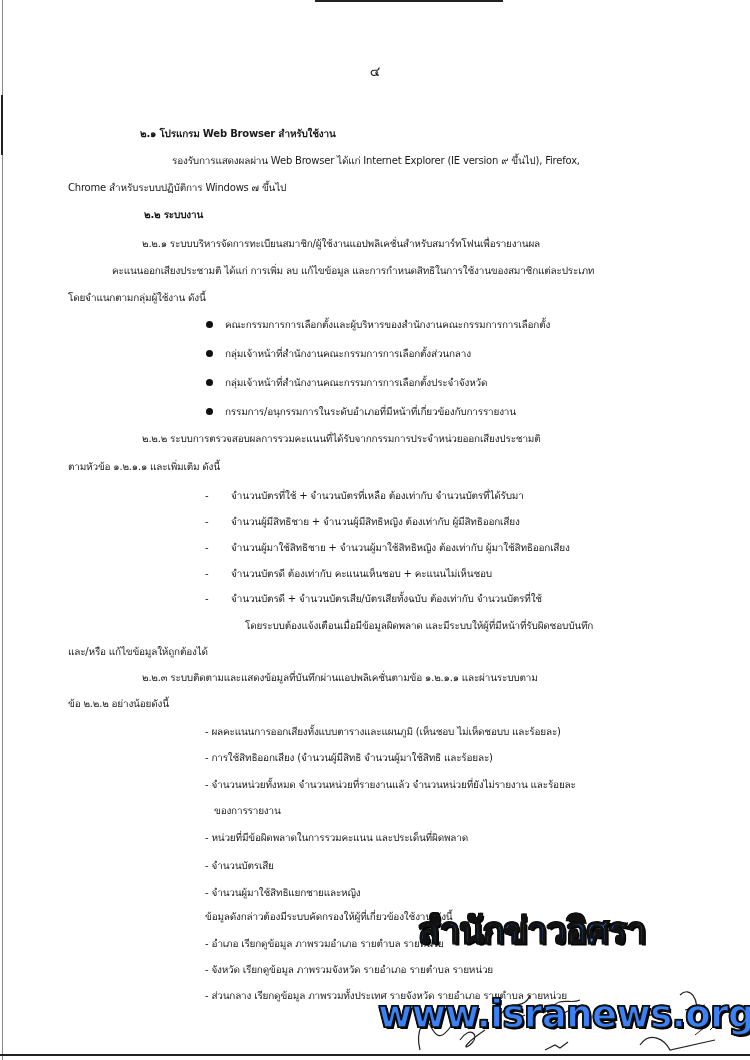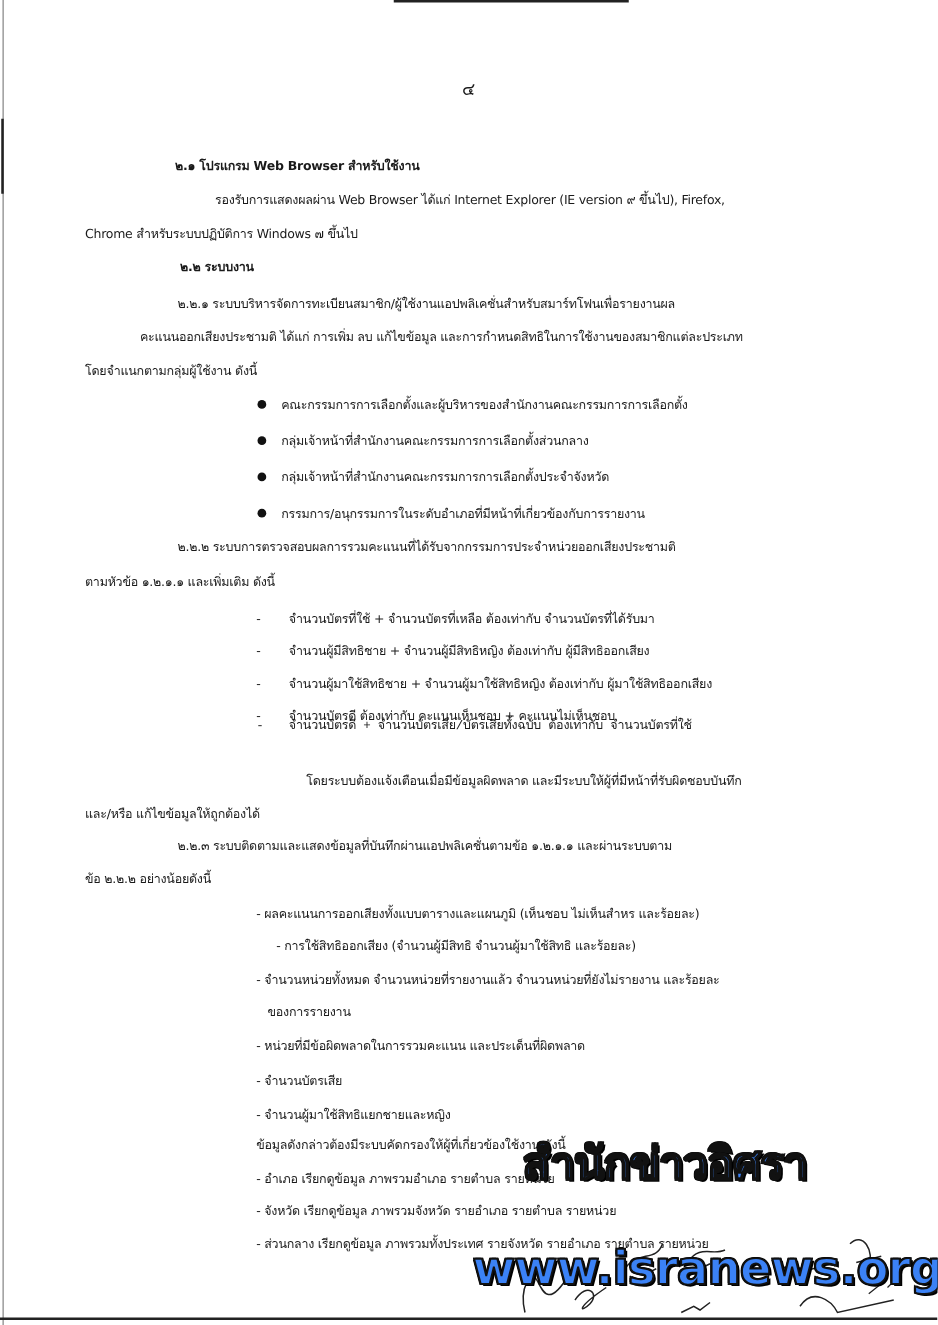--- a/index.html
+++ b/index.html
@@ -58,30 +58,30 @@
 <div class="line" style="left:206px; top:374px;"><span class="bullet-dot"></span><span>กลุ่มเจ้าหน้าที่สำนักงานคณะกรรมการการเลือกตั้งประจำจังหวัด</span></div>
 <div class="line" style="left:206px; top:403px;"><span class="bullet-dot"></span><span>กรรมการ/อนุกรรมการในระดับอำเภอที่มีหน้าที่เกี่ยวข้องกับการรายงาน</span></div>
 
 <div class="line" style="left:142px; top:430px;">๒.๒.๒ ระบบการตรวจสอบผลการรวมคะแนนที่ได้รับจากกรรมการประจำหน่วยออกเสียงประชามติ</div>
 <div class="line" style="left:68px; top:458px;">ตามหัวข้อ ๑.๒.๑.๑ และเพิ่มเติม ดังนี้</div>
 
 <div class="line" style="left:205px; top:487px;"><span class="dash">-</span><span>จำนวนบัตรที่ใช้ + จำนวนบัตรที่เหลือ ต้องเท่ากับ จำนวนบัตรที่ได้รับมา</span></div>
 <div class="line" style="left:205px; top:513px;"><span class="dash">-</span><span>จำนวนผู้มีสิทธิชาย + จำนวนผู้มีสิทธิหญิง ต้องเท่ากับ ผู้มีสิทธิออกเสียง</span></div>
 <div class="line" style="left:205px; top:539px;"><span class="dash">-</span><span>จำนวนผู้มาใช้สิทธิชาย + จำนวนผู้มาใช้สิทธิหญิง ต้องเท่ากับ ผู้มาใช้สิทธิออกเสียง</span></div>
 <div class="line" style="left:205px; top:565px;"><span class="dash">-</span><span>จำนวนบัตรดี ต้องเท่ากับ คะแนนเห็นชอบ + คะแนนไม่เห็นชอบ</span></div>
-<div class="line" style="left:205px; top:573px;font-family:Liberation Mono, monospace;"><span class="dash">-</span><span>จำนวนบัตรดี + จำนวนบัตรเสีย/บัตรเสียทั้งฉบับ ต้องเท่ากับ จำนวนบัตรที่ใช้</span></div>
+<div class="line" style="left:205px; top:590px;"><span class="dash">-</span><span>จำนวนบัตรดี + จำนวนบัตรเสีย/บัตรเสียทั้งฉบับ ต้องเท่ากับ จำนวนบัตรที่ใช้</span></div>
 
 <div class="line" style="left:245px; top:617px;">โดยระบบต้องแจ้งเตือนเมื่อมีข้อมูลผิดพลาด และมีระบบให้ผู้ที่มีหน้าที่รับผิดชอบบันทึก</div>
 <div class="line" style="left:68px; top:643px;">และ/หรือ แก้ไขข้อมูลให้ถูกต้องได้</div>
 
 <div class="line" style="left:142px; top:669px;">๒.๒.๓ ระบบติดตามและแสดงข้อมูลที่บันทึกผ่านแอปพลิเคชั่นตามข้อ ๑.๒.๑.๑ และผ่านระบบตาม</div>
 <div class="line" style="left:68px; top:695px;">ข้อ ๒.๒.๒ อย่างน้อยดังนี้</div>
 
-<div class="line" style="left:205px; top:723px;">- ผลคะแนนการออกเสียงทั้งแบบตารางและแผนภูมิ (เห็นชอบ ไม่เห็นสำหร และร้อยละ)</div>
-<div class="line" style="left:205px; top:749px;margin-left:16px;">- การใช้สิทธิออกเสียง (จำนวนผู้มีสิทธิ จำนวนผู้มาใช้สิทธิ และร้อยละ)</div>
+<div class="line" style="left:205px; top:723px;">- ผลคะแนนการออกเสียงทั้งแบบตารางและแผนภูมิ (เห็นชอบ ไม่เห็ดชอบบ และร้อยละ)</div>
+<div class="line" style="left:205px; top:749px;">- การใช้สิทธิออกเสียง (จำนวนผู้มีสิทธิ จำนวนผู้มาใช้สิทธิ และร้อยละ)</div>
 <div class="line" style="left:205px; top:776px;">- จำนวนหน่วยทั้งหมด จำนวนหน่วยที่รายงานแล้ว จำนวนหน่วยที่ยังไม่รายงาน และร้อยละ</div>
 <div class="line" style="left:214px; top:802px;">ของการรายงาน</div>
 <div class="line" style="left:205px; top:829px;">- หน่วยที่มีข้อผิดพลาดในการรวมคะแนน และประเด็นที่ผิดพลาด</div>
 <div class="line" style="left:205px; top:857px;">- จำนวนบัตรเสีย</div>
 <div class="line" style="left:205px; top:884px;">- จำนวนผู้มาใช้สิทธิแยกชายและหญิง</div>
 
 <div class="line" style="left:205px; top:908px;">ข้อมูลดังกล่าวต้องมีระบบคัดกรองให้ผู้ที่เกี่ยวข้องใช้งาน ดังนี้</div>
 <div class="line" style="left:205px; top:935px;">- อำเภอ เรียกดูข้อมูล ภาพรวมอำเภอ รายตำบล รายหน่วย</div>
 <div class="line" style="left:205px; top:961px;">- จังหวัด เรียกดูข้อมูล ภาพรวมจังหวัด รายอำเภอ รายตำบล รายหน่วย</div>
 <div class="line" style="left:205px; top:987px;">- ส่วนกลาง เรียกดูข้อมูล ภาพรวมทั้งประเทศ รายจังหวัด รายอำเภอ รายตำบล รายหน่วย</div>

